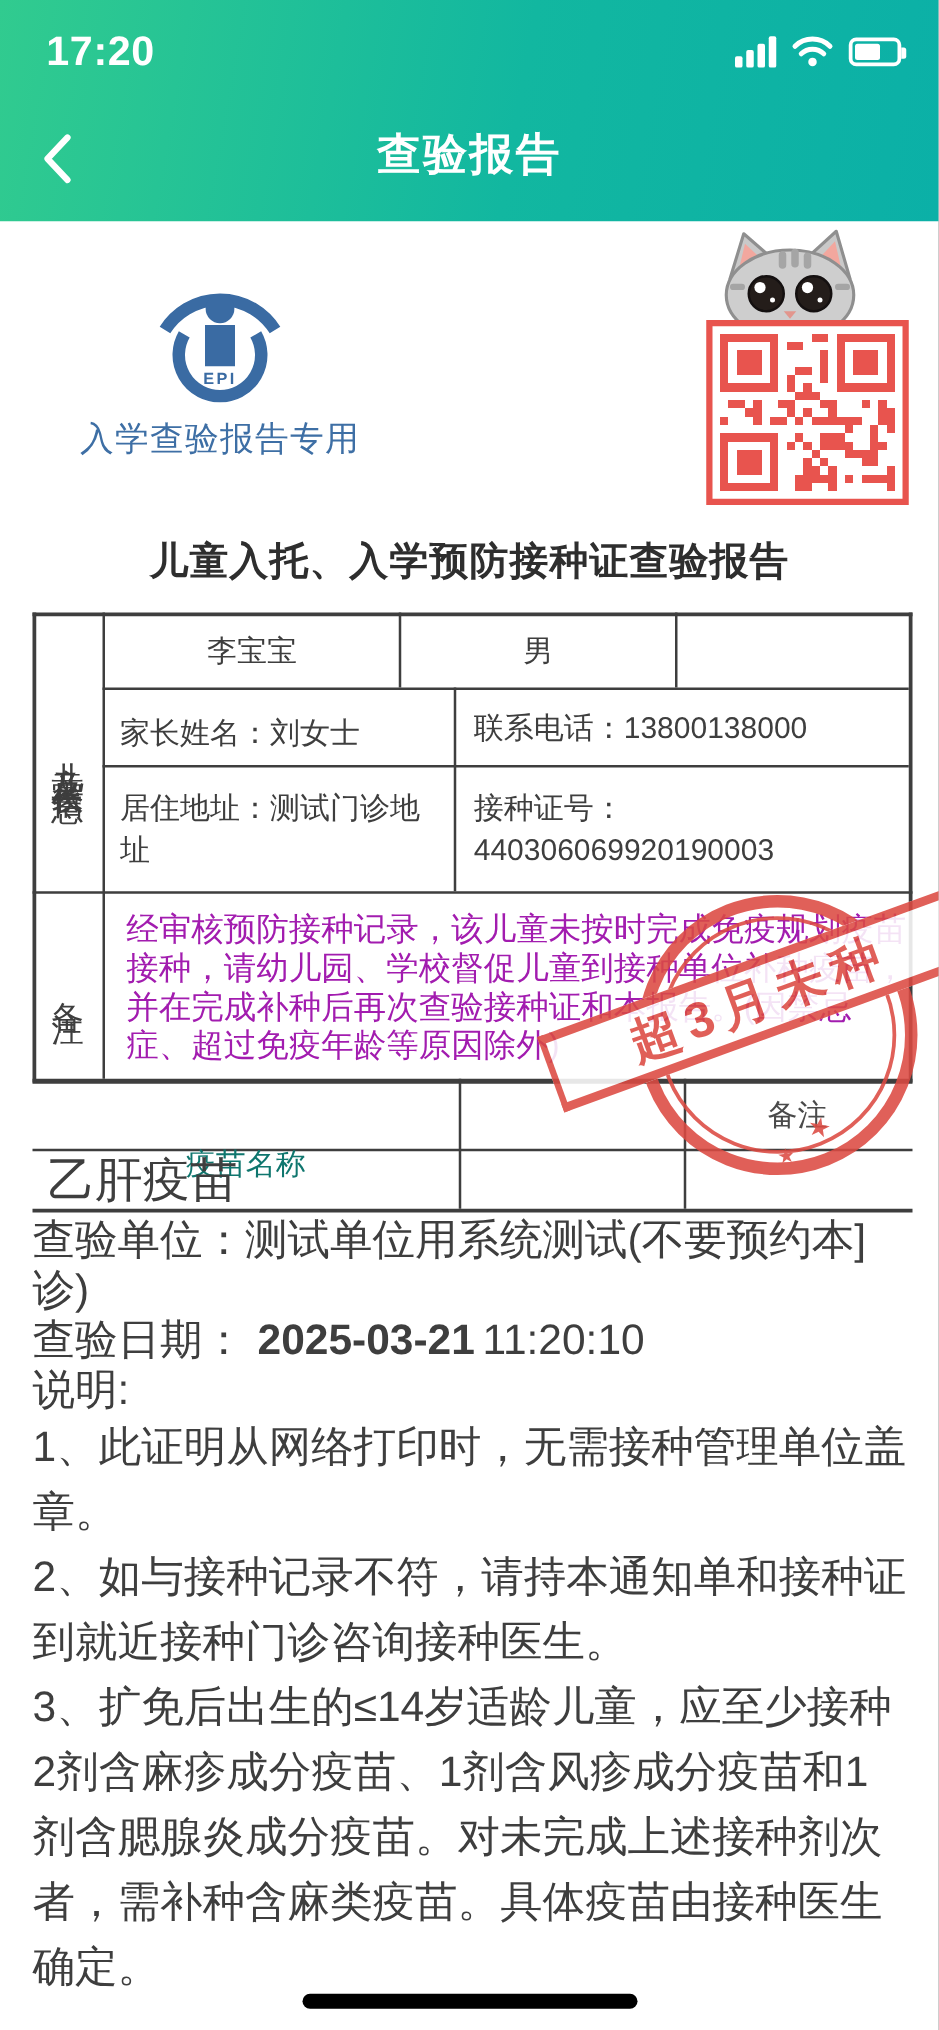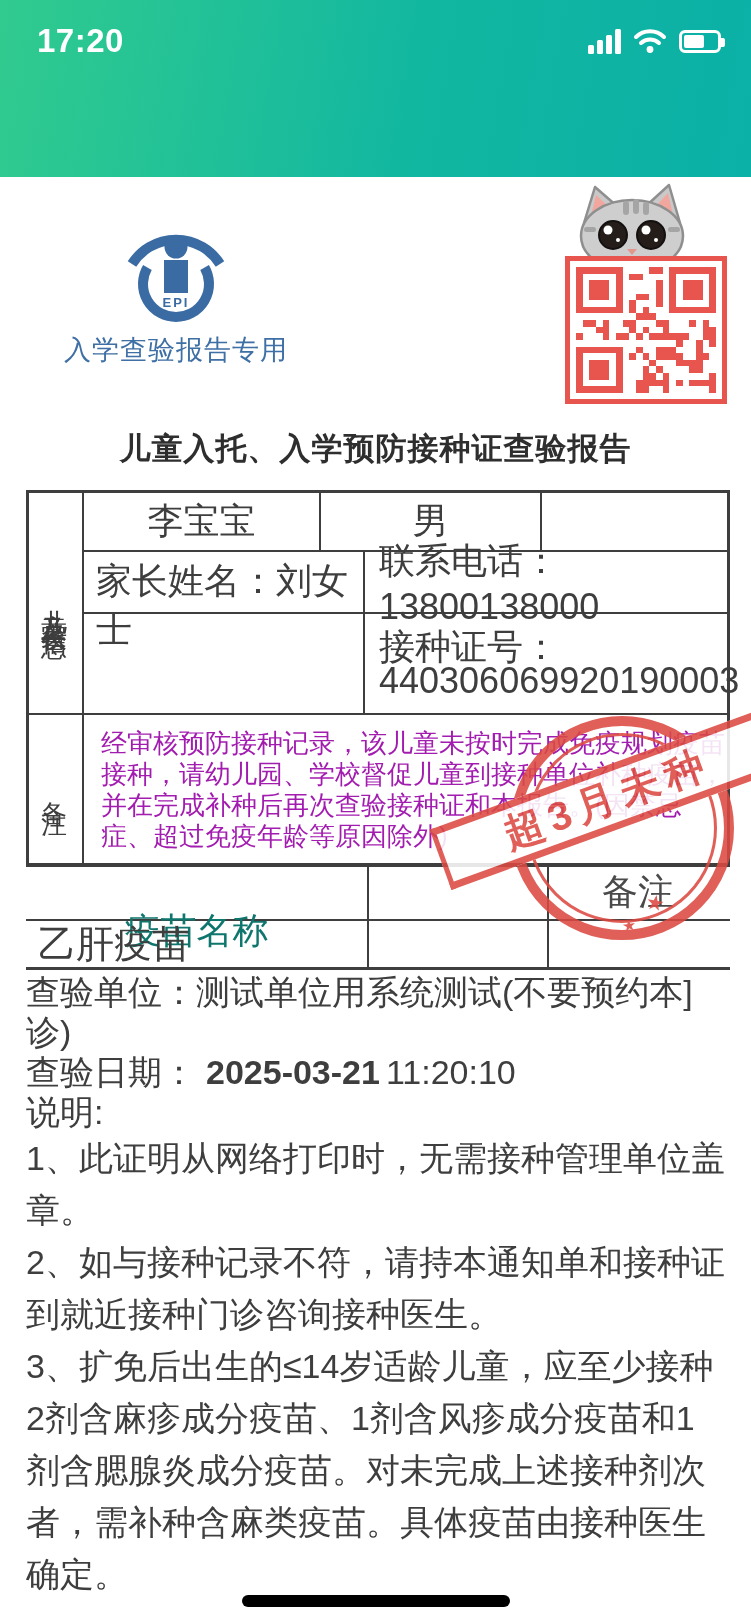--- a/index.html
+++ b/index.html
@@ -31,21 +31,21 @@
       background:#fff;padding:6px;z-index:2;}
   .qr svg{width:100%;height:100%;display:block;}
 
   
   .report-title{position:absolute;left:0;top:428px;width:100%;text-align:center;
     font-size:31px;font-weight:700;color:#2e2e2e;letter-spacing:1px;}
 
   
   .hline,.vline{position:absolute;background:#3e3e3e;}
   
-  .cell{position:absolute;display:flex;align-items:center;color:#3e3e3e;font-size:36px;}
+  .cell{position:absolute;display:flex;align-items:center;color:#3e3e3e;font-size:24px;}
   .cell.center{justify-content:center;text-align:center;}
   .vert-label{position:absolute;color:#3e3e3e;font-size:26px;writing-mode:vertical-rl;
     text-orientation:upright;display:flex;align-items:center;justify-content:center;letter-spacing:4px;}
   .remark-body{position:absolute;color:#a21caf;font-size:26px;line-height:31px;
     padding:15px 0 0 17px;text-align:left;}
 
   
   .stamp{position:absolute;left:0;top:0;width:751px;height:1624px;pointer-events:none;z-index:6;opacity:.88;}
   .stamp-ring{position:absolute;left:510px;top:716px;width:224px;height:224px;border:10px solid #dc4a42;border-radius:50%;}
   .stamp-ring-inner{position:absolute;left:527px;top:733px;width:190px;height:190px;border:3.5px solid #dc4a42;border-radius:50%;}
@@ -80,20 +80,26 @@
       </div>
       <svg class="wifi" viewBox="0 0 34 26">
         <path d="M3 9 a20 20 0 0 1 28 0" stroke="#fff" stroke-width="4" fill="none" stroke-linecap="round"></path>
         <path d="M8 15 a13 13 0 0 1 18 0" stroke="#fff" stroke-width="4" fill="none" stroke-linecap="round"></path>
         <circle cx="17" cy="21.5" r="3.4" fill="#fff"></circle>
       </svg>
       <div class="batt">
         <div class="lvl"></div>
           <div class="cap"></div>
       </div>
+    </div>
+    <div class="navbar">
+      <svg class="back" viewBox="0 0 36 46">
+        <polyline points="24,6 8,23 24,40" stroke="#fff" stroke-width="5" fill="none" stroke-linecap="round" stroke-linejoin="round"></polyline>
+      </svg>
+      <div class="nav-title">查验报告</div>
     </div>
   </div>
 
   <div class="epi-block">
     <svg width="104" height="90" viewBox="0 0 104 90">
       <path d="M23.4,35.5 A33,33 0 1,0 80.6,35.5" stroke="#3a6ba3" stroke-width="10" fill="none"></path>
       <path d="M8,32 A52,52 0 0,1 96,32" stroke="#3a6ba3" stroke-width="10" fill="none"></path>
       <circle cx="52" cy="15" r="11.5" fill="#3a6ba3"></circle>
       <rect x="40" y="28" width="24" height="33" fill="#3a6ba3"></rect>
       <text x="52" y="75" text-anchor="middle" font-family="Liberation Serif, DejaVu Serif, serif" font-size="13" font-weight="700" letter-spacing="2" fill="#3a6ba3">EPI</text>
@@ -242,22 +248,23 @@
   <div class="vline" style="left:727px;top:490px;width:2.5px;height:376px"></div>
   <div class="vline" style="left:319px;top:490px;width:2px;height:60px"></div>
   <div class="vline" style="left:540px;top:490px;width:2px;height:60px"></div>
   <div class="vline" style="left:363px;top:550px;width:2px;height:163px"></div>
   <div class="vline" style="left:367px;top:863px;width:2px;height:104px"></div>
   <div class="vline" style="left:547px;top:863px;width:2px;height:104px"></div>
 
   <div class="vert-label" style="left:28px;top:492px;width:54px;height:221px">儿童及家长信息</div>
   <div class="cell center" style="left:84px;top:492px;width:235px;height:58px">李宝宝</div>
   <div class="cell center" style="left:321px;top:492px;width:219px;height:58px">男</div>
-  <div class="cell" style="left:96px;top:576px;width:265px;height:60px">家长姓名：刘女士</div>
+  <div class="cell" style="left:96px;top:556px;width:265px;height:60px">家长姓名：刘女士</div>
   <div class="cell" style="left:379px;top:552px;width:348px;height:60px">联系电话：13800138000</div>
+  <div class="cell" style="left:96px;top:614px;width:255px;height:99px;line-height:34px">居住地址：测试门诊地址</div>
   <div class="cell" style="left:379px;top:614px;width:340px;height:99px;line-height:34px">接种证号：440306069920190003</div>
   <div class="vert-label" style="left:28px;top:715px;width:54px;height:148px;letter-spacing:8px">备注</div>
   <div class="remark-body" style="left:84px;top:713px;width:643px;height:150px">经审核预防接种记录，该儿童未按时完成免疫规划疫苗接种，请幼儿园、学校督促儿童到接种单位补种疫苗，并在完成补种后再次查验接种证和本报告。(因禁忌症、超过免疫年龄等原因除外)</div>
 
   <div class="cell center" style="left:26px;top:904px;width:341px;height:54px;color:#0f766e">疫苗名称</div>
   <div class="cell center" style="left:549px;top:865px;width:178px;height:54px;color:#4a4a4a">备注</div>
   <div class="cell" style="left:38px;top:921px;width:329px;height:46px;font-size:38px">乙肝疫苗</div>
   <div class="cell center" style="left:549px;top:921px;width:178px;height:46px"></div>
 
   <div class="stamp">

